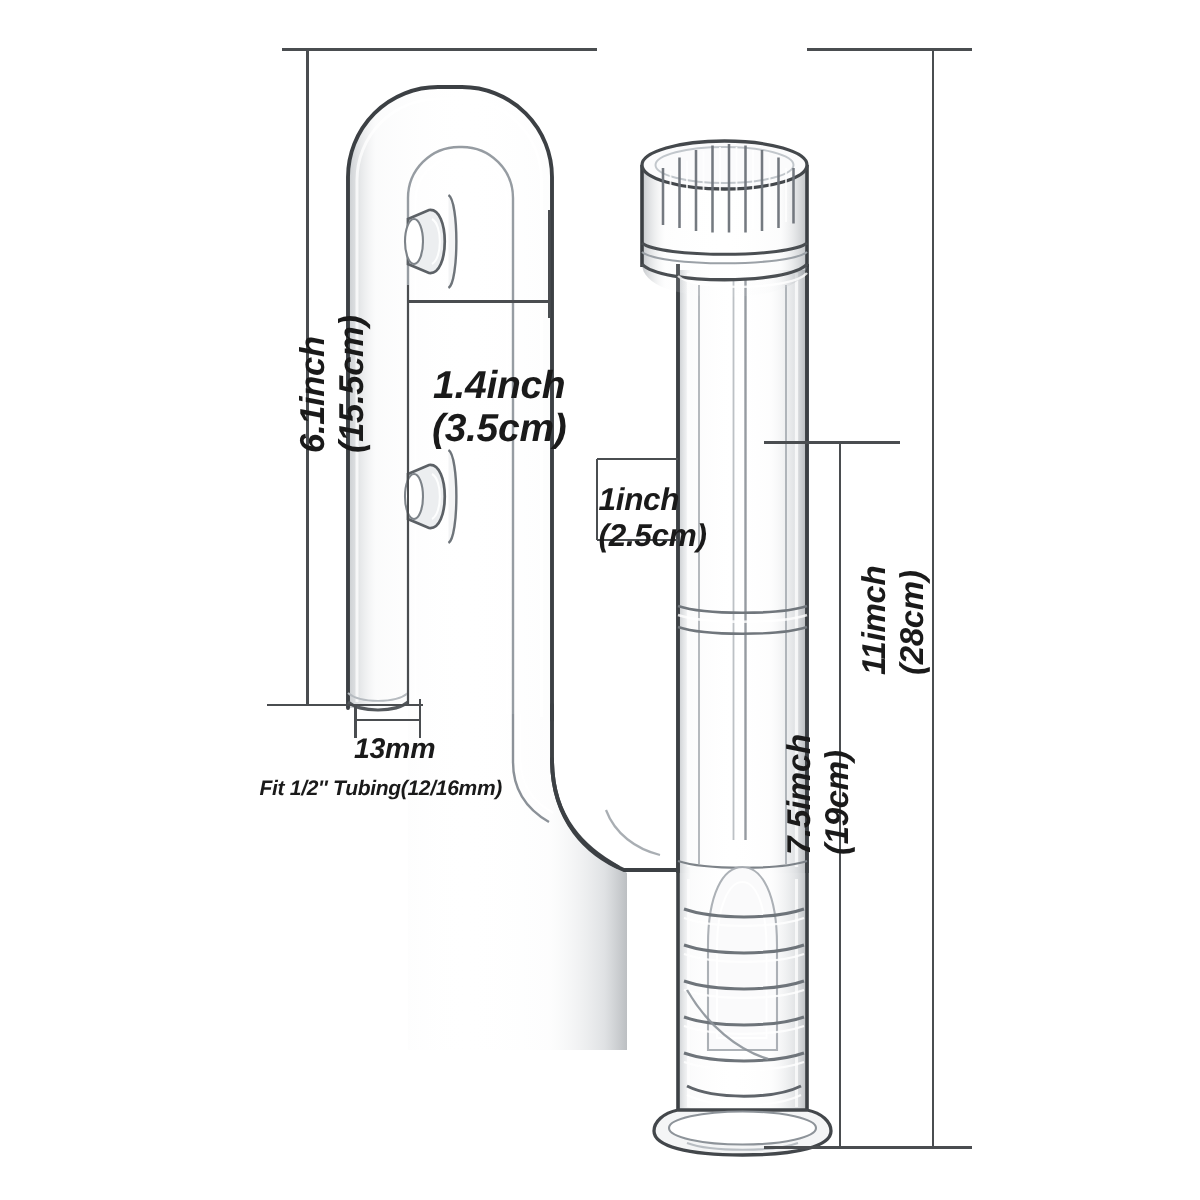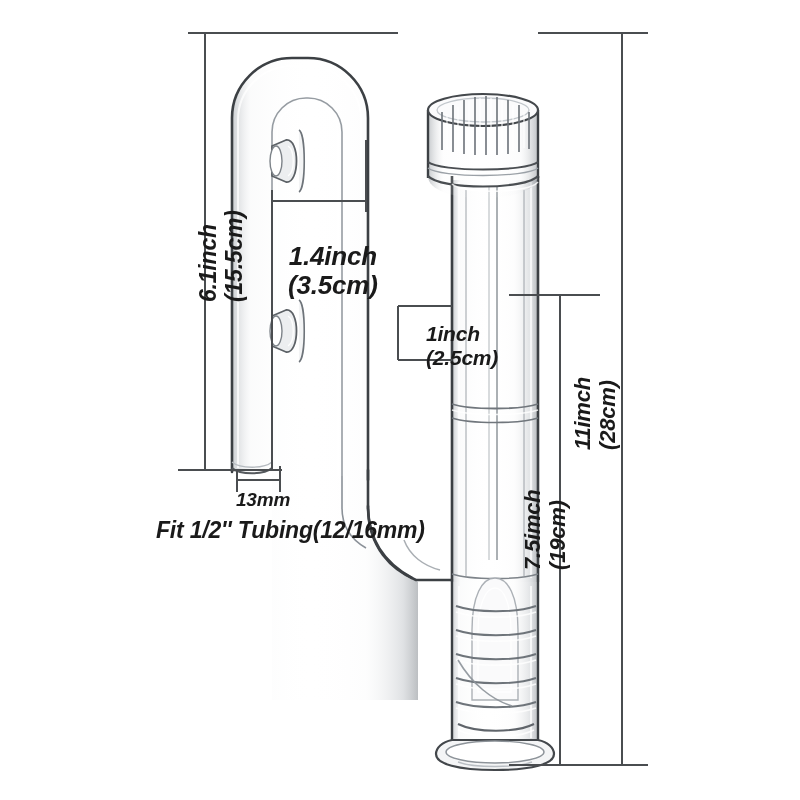--- a/index.html
+++ b/index.html
@@ -265,36 +265,36 @@
   <div class="dim-label vert" style="left:196px; top:302px; font-size:23px; transform:rotate(-90deg);">
     <span>6.1inch</span><br>
     <span>(15.5cm)</span>
   </div>
 
   <div class="dim-label" style="left:288px; top:203px; font-size:26px; text-align:center;margin-top:39px;">
     <span>1.4inch</span><br>
     <span>(3.5cm)</span>
   </div>
 
-  <div class="dim-label" style="left:399px; top:322px; font-size:21px;padding-left:27px;">
+  <div class="dim-label" style="left:399px; top:322px; font-size:21px;">
     <span>1inch</span><br>
     <span>(2.5cm)</span>
   </div>
 
   <div class="dim-label vert" style="left:521px; top:570px; font-size:22px; transform:rotate(-90deg);">
     <span>7.5imch</span><br>
     <span>(19cm)</span>
   </div>
 
   <div class="dim-label vert" style="left:571px; top:450px; font-size:22px; transform:rotate(-90deg);">
     <span>11imch</span><br>
     <span>(28cm)</span>
   </div>
 
   <div class="dim-label" style="left:236px; top:489px; font-size:19px;">
     <span>13mm</span>
   </div>
 
-  <div class="dim-label" style="left:156px; top:518px; font-size:23px;">
+  <div class="dim-label" style="left:173px; top:518px; font-size:14px;">
     <span>Fit 1/2'' Tubing(12/16mm)</span>
   </div>
 
 </div>
 
 </body></html>

